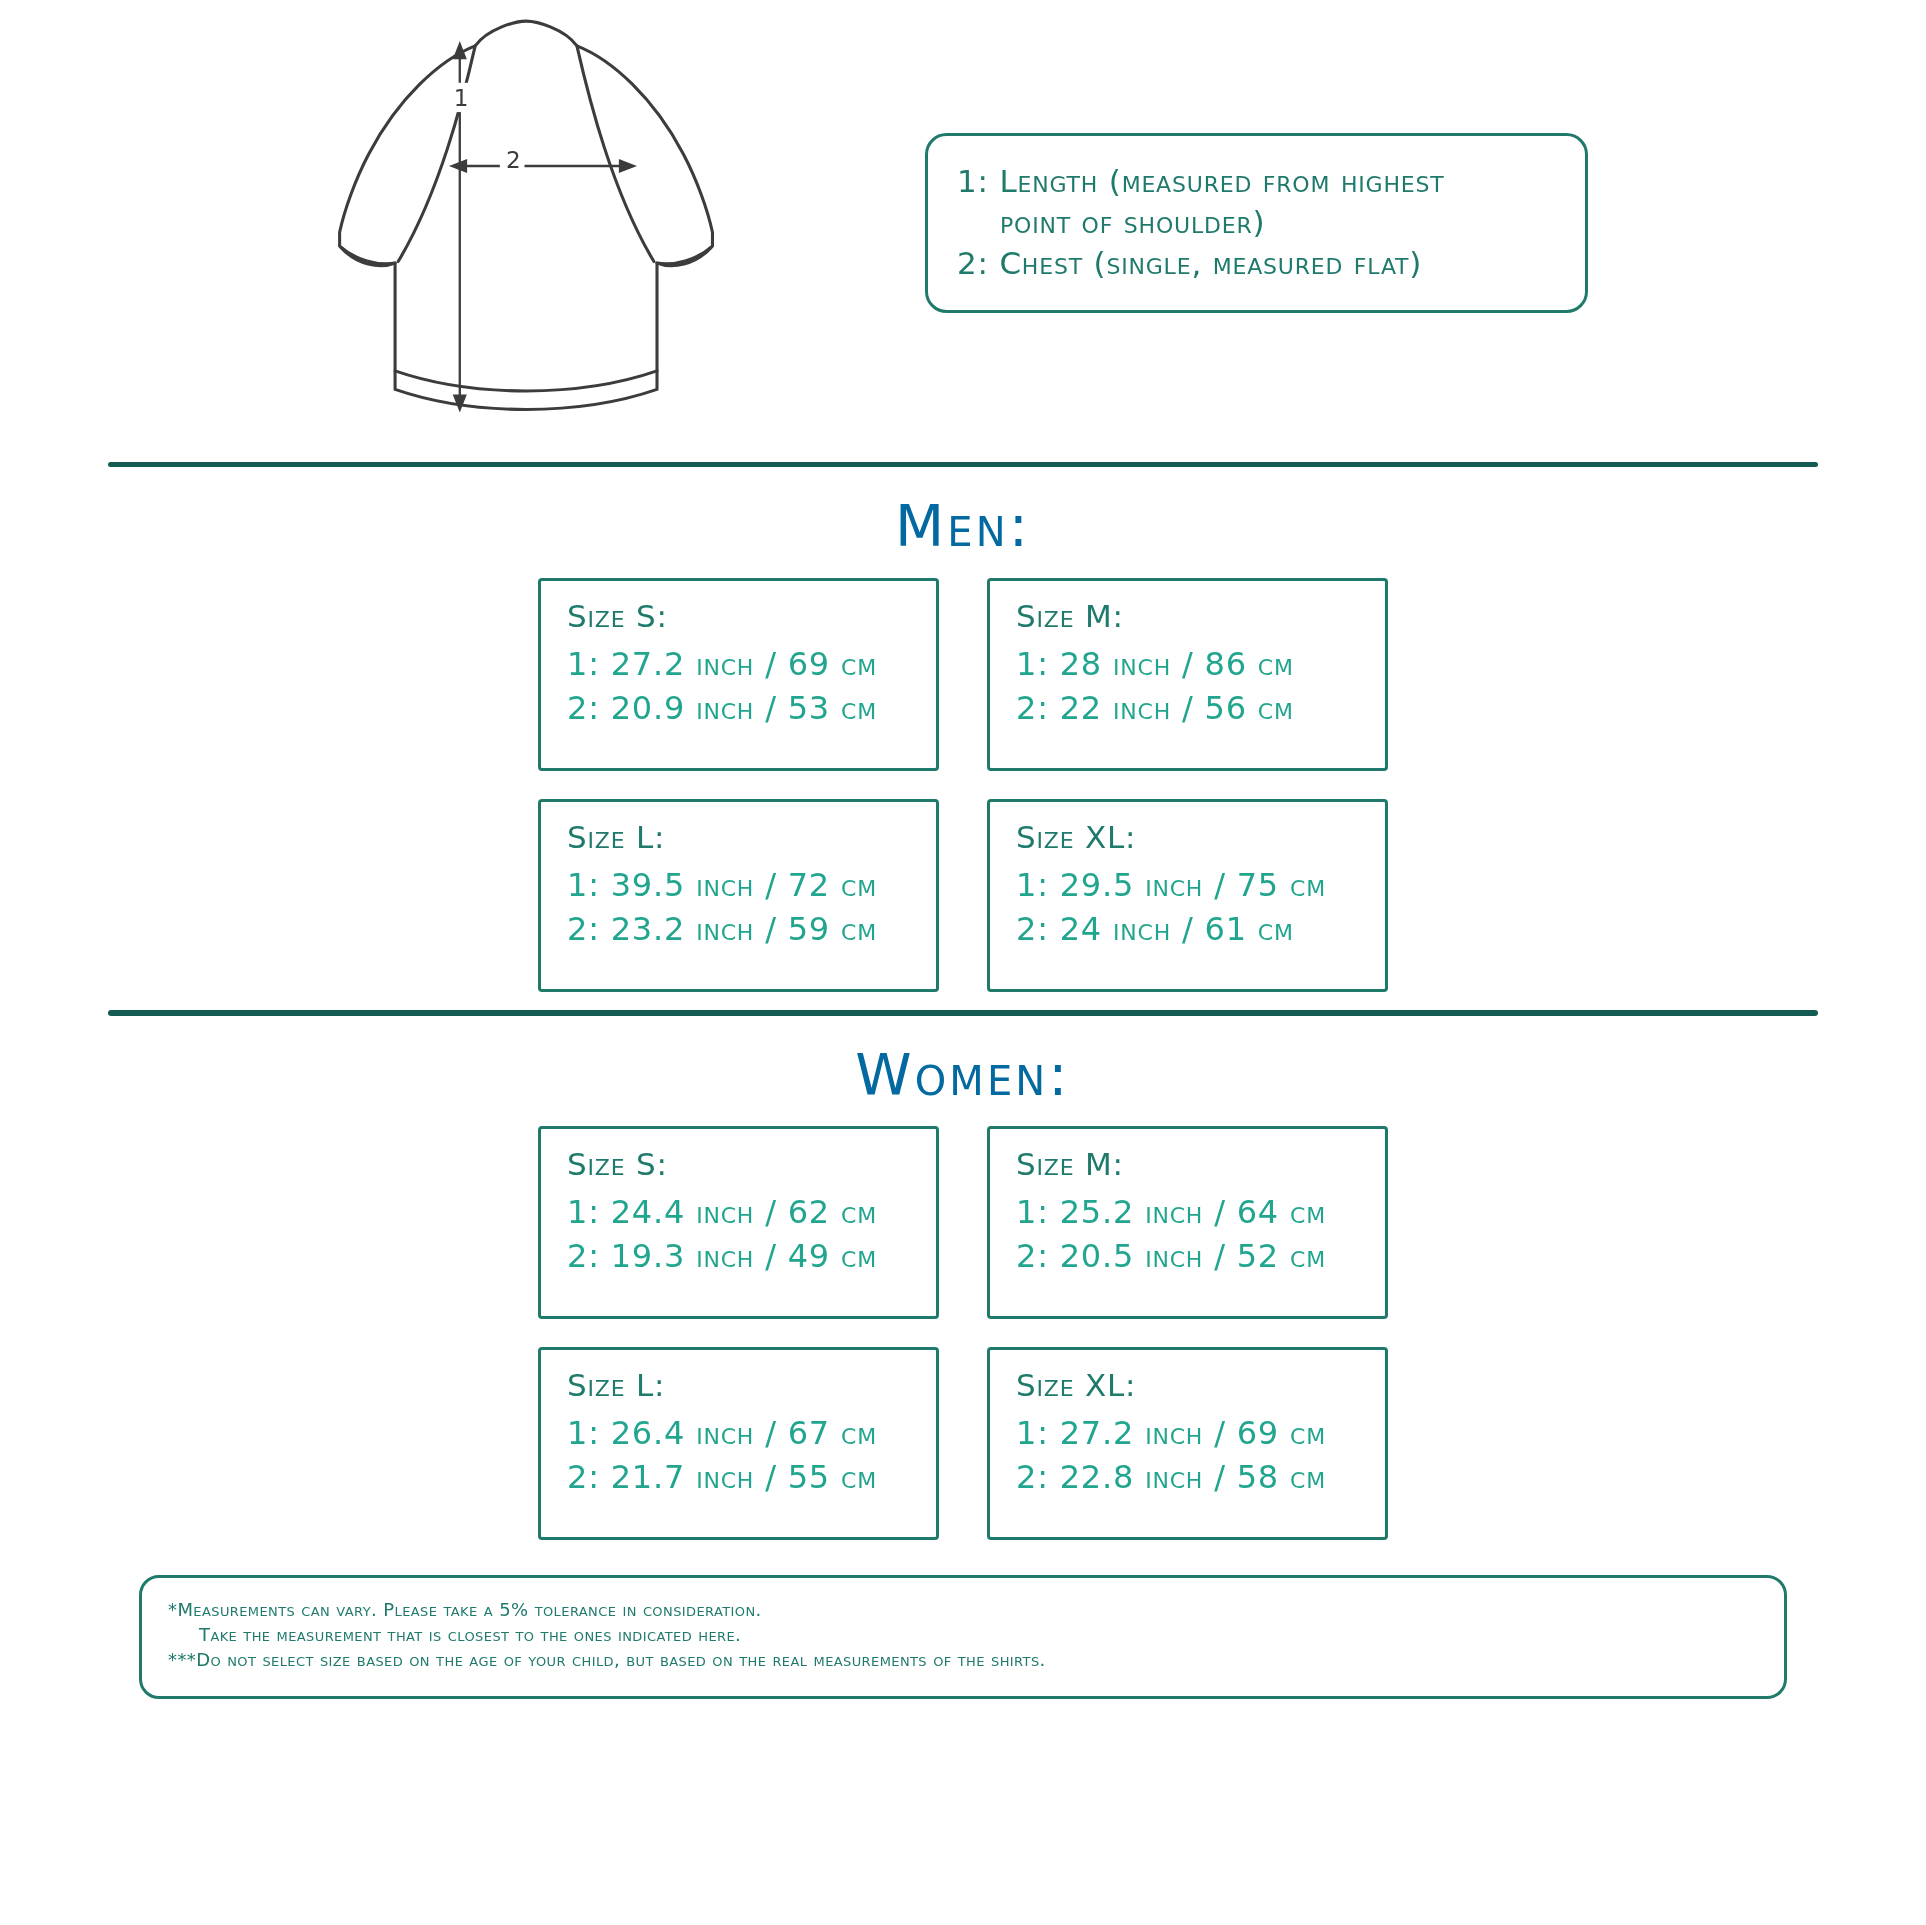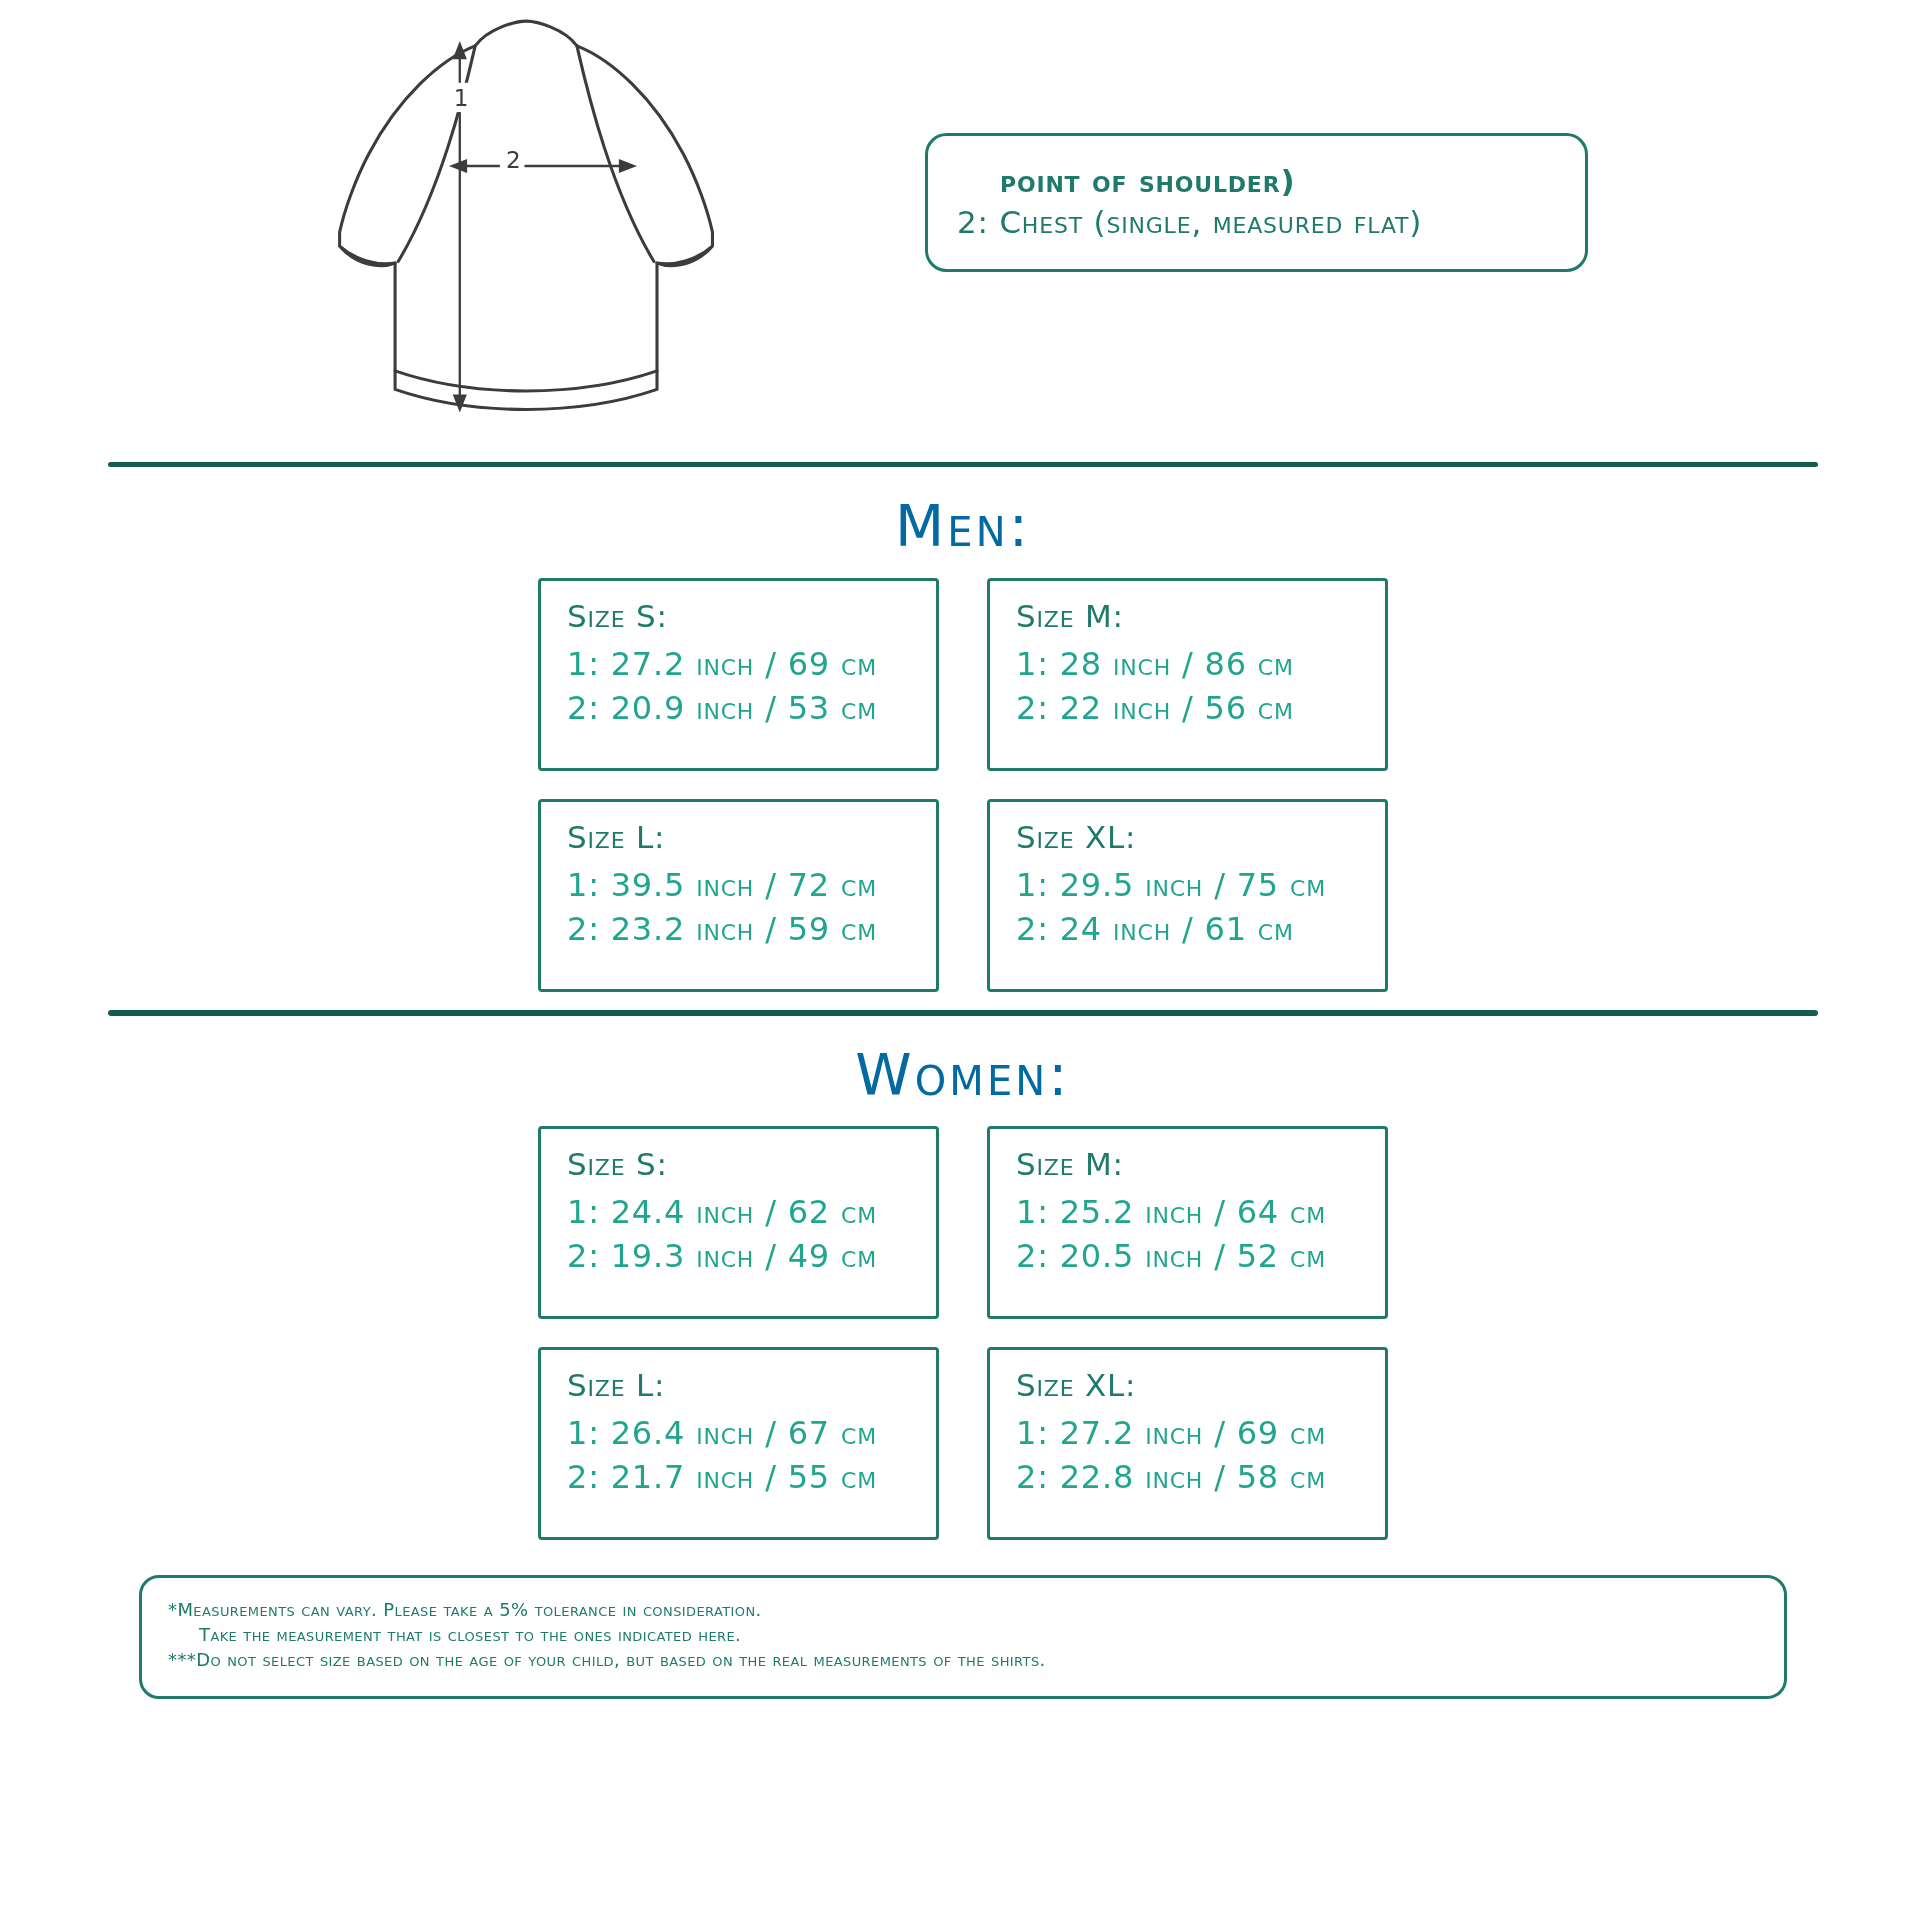--- a/index.html
+++ b/index.html
@@ -50,21 +50,21 @@
   }
   .legend-line {
     font-family: "DejaVu Sans", sans-serif;
     font-size: 31px;
     letter-spacing: 0.8px;
     color: #1f7a6c;
     line-height: 1.32;
     font-variant: small-caps;
     white-space: pre-wrap;
   }
-  .legend-line.indent { padding-left: 43px; font-weight: bold; }
+  .legend-line.indent { padding-left: 43px; }
 
   
   .rule {
     height: 5.4px;
     background: #145c52;
     margin: 0 108px;
     border-radius: 3.1px;
   }
 
   
@@ -167,20 +167,21 @@
         <g>
           <rect x="160" y="88" width="32" height="38" fill="#ffffff"></rect>
           <text x="168" y="118" font-family="DejaVu Sans, sans-serif" font-size="30" fill="#3c3c3c">1</text>
           <rect x="228" y="168" width="32" height="38" fill="#ffffff"></rect>
           <text x="236" y="198" font-family="DejaVu Sans, sans-serif" font-size="30" fill="#3c3c3c">2</text>
         </g>
       </svg>
     </div>
 
     <div class="legend-box">
+      <div class="legend-line">1: Length (measured from highest</div>
       <div class="legend-line indent">point of shoulder)</div>
       <div class="legend-line">2: Chest (single, measured flat)</div>
     </div>
 
   </div>
 
   <div class="rule"></div>
 
   <div>
     <div class="section-title">Men:</div>

